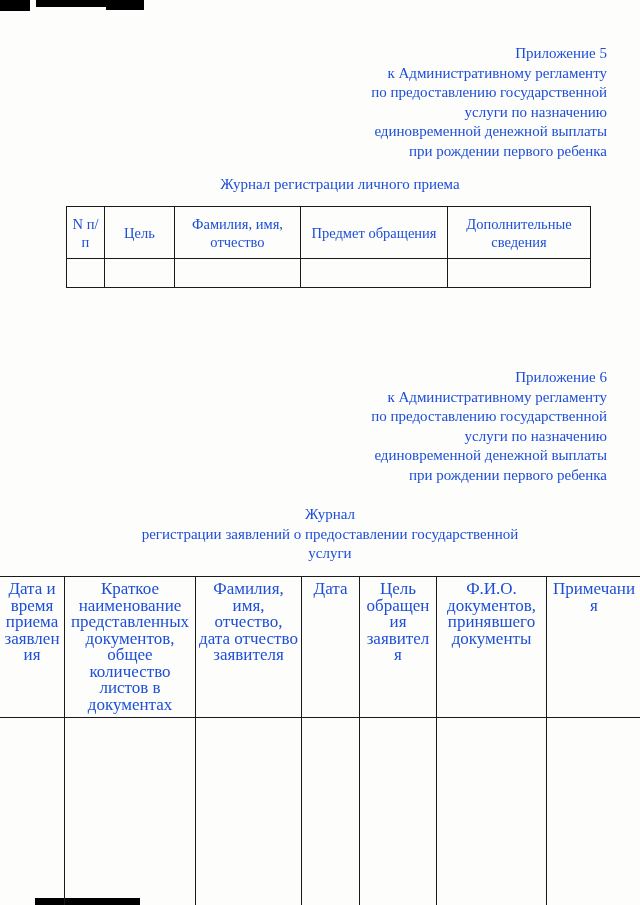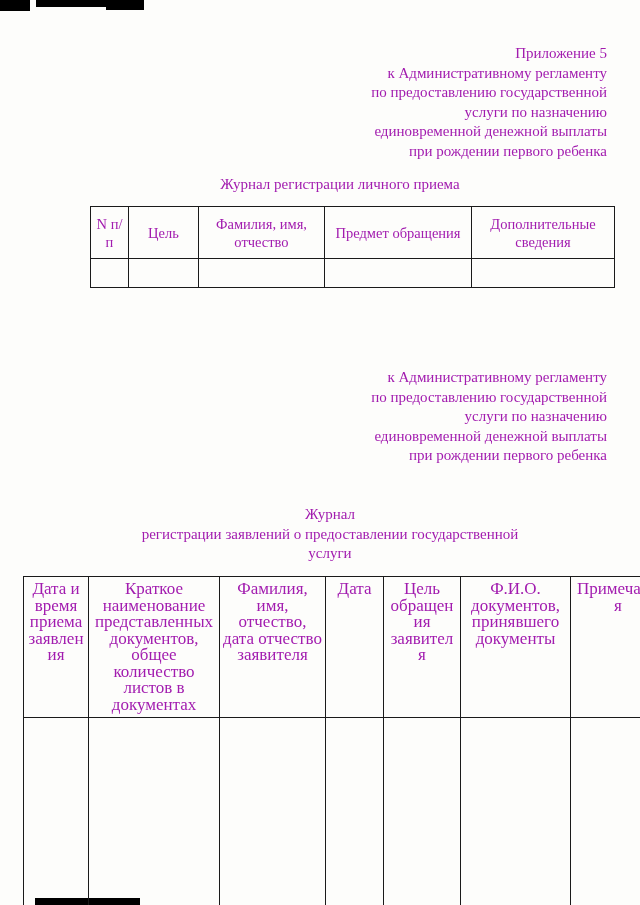--- a/index.html
+++ b/index.html
@@ -1,32 +1,32 @@
 <!DOCTYPE html>
 <html><head>
 <meta charset="utf-8">
 <style>
   html, body { margin: 0; padding: 0; }
   body { width: 640px; height: 905px; background: #ffffff; }
   .page {
     position: relative; width: 640px; height: 905px;
     background: #fdfdfb; overflow: hidden;
     font-family: "Liberation Serif", "DejaVu Serif", serif;
-    color: #a21caf;
+    color: #1d4ed8;
   }
   .artifact { position: absolute; background: #000; }
   .appendix-heading {
     position: absolute; right: 33px; text-align: right;
     font-size: 15px; line-height: 19.5px;
   }
   .centered-title {
     position: absolute; text-align: center;
     font-size: 15px; line-height: 19.5px;
   }
-  table { border-collapse: collapse; table-layout: fixed; position: absolute; background: transparent; margin-left: 24px; }
+  table { border-collapse: collapse; table-layout: fixed; position: absolute; background: transparent; }
   th, td { border: 1px solid #1a1a1a; font-weight: normal; }
   .t1 { left: 66px; top: 206px; width: 524px; }
   .t1 th {
     font-size: 14.5px; height: 47px; text-align: center;
     vertical-align: middle; padding: 2px 3px; line-height: 18px;
   }
   .t1 td { height: 26px; }
   .t2 { left: -1px; top: 576px; width: 642px; }
   .t2 th {
     font-size: 17px; vertical-align: top; text-align: center;
@@ -80,20 +80,21 @@
         <td></td>
         <td></td>
         <td></td>
         <td></td>
         <td></td>
       </tr>
     </tbody>
   </table>
 
   <div class="appendix-heading" style="top:368px;">
+    <div>Приложение 6</div>
     <div>к Административному регламенту</div>
     <div>по предоставлению государственной</div>
     <div>услуги по назначению</div>
     <div>единовременной денежной выплаты</div>
     <div>при рождении первого ребенка</div>
   </div>
 
   <div class="centered-title" style="left:10px; top:505px; width:640px;">
     <div>Журнал</div>
     <div>регистрации заявлений о предоставлении государственной</div>

